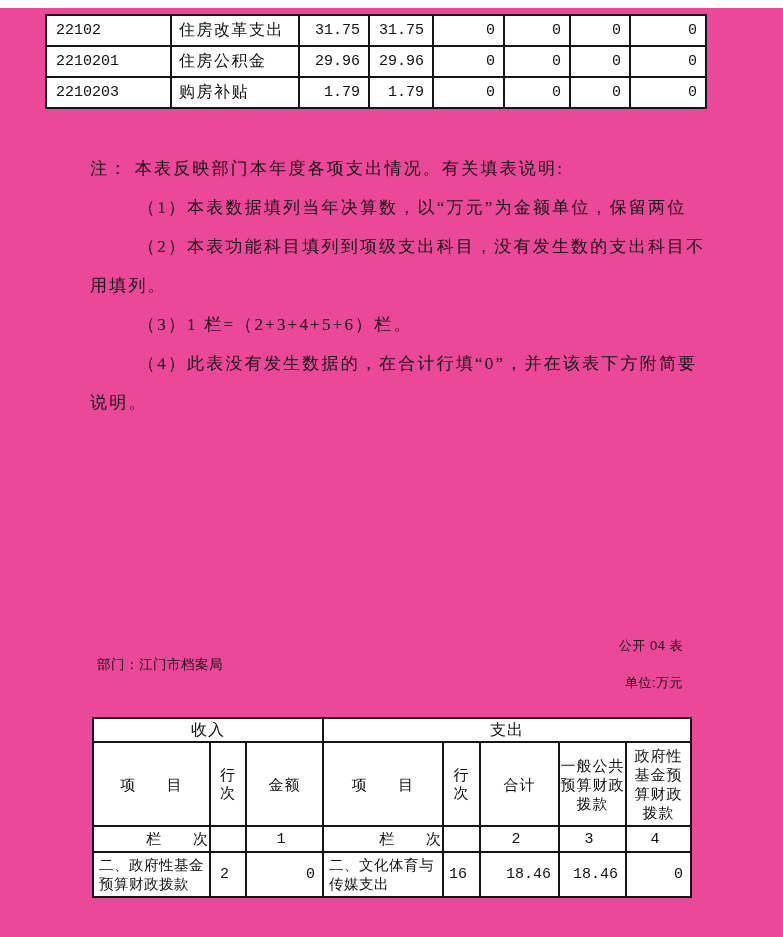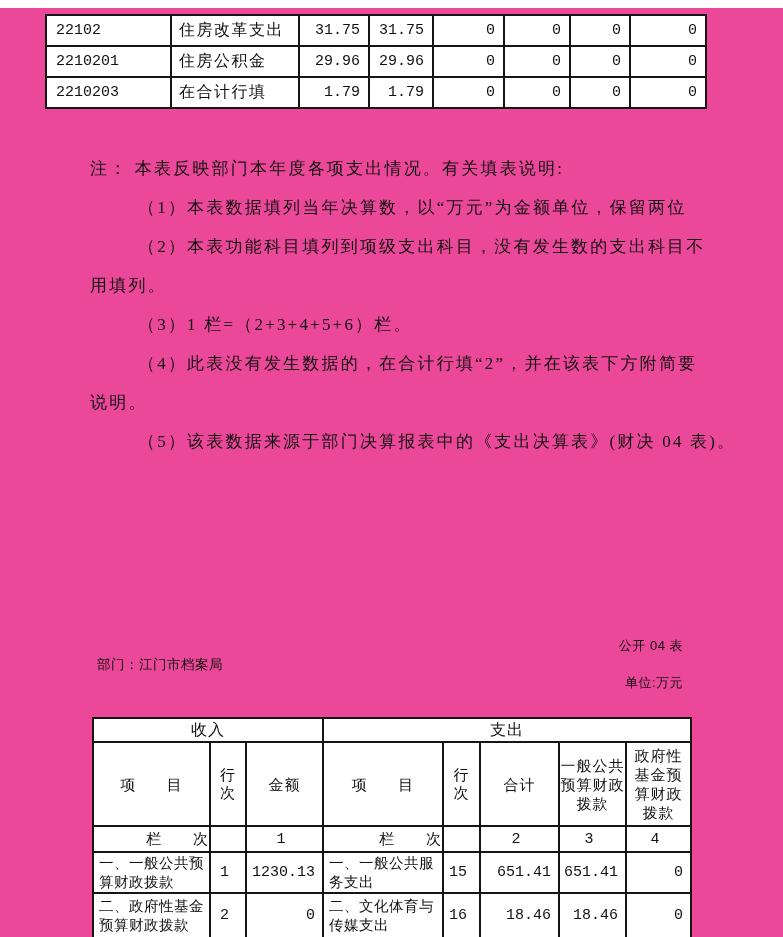--- a/index.html
+++ b/index.html
@@ -82,40 +82,39 @@
       <td class="cell-cjk">住房公积金</td>
       <td class="cell-num">29.96</td>
       <td class="cell-num">29.96</td>
       <td class="cell-num">0</td>
       <td class="cell-num">0</td>
       <td class="cell-num">0</td>
       <td class="cell-num">0</td>
     </tr>
     <tr>
       <td class="cell-code">2210203</td>
-      <td class="cell-cjk">在合计行填</td>
+      <td class="cell-cjk">购房补贴</td>
       <td class="cell-num">1.79</td>
       <td class="cell-num">1.79</td>
       <td class="cell-num">0</td>
       <td class="cell-num">0</td>
       <td class="cell-num">0</td>
       <td class="cell-num">0</td>
     </tr>
   </tbody>
     </table>
 
   <div class="notes">
     <div class="note-line">注： 本表反映部门本年度各项支出情况。有关填表说明:</div>
     <div class="note-line indent">（1）本表数据填列当年决算数，以“万元”为金额单位，保留两位</div>
     <div class="note-line indent">（2）本表功能科目填列到项级支出科目，没有发生数的支出科目不</div>
     <div class="note-line">用填列。</div>
     <div class="note-line indent">（3）1 栏=（2+3+4+5+6）栏。</div>
-    <div class="note-line indent">（4）此表没有发生数据的，在合计行填“2”，并在该表下方附简要</div>
+    <div class="note-line indent">（4）此表没有发生数据的，在合计行填“0”，并在该表下方附简要</div>
     <div class="note-line">说明。</div>
-    <div class="note-line indent">（5）该表数据来源于部门决算报表中的《支出决算表》(财决 04 表)。</div>
   </div>
 
   <div class="form-code">公开 04 表</div>
   <div class="department">部门：江门市档案局</div>
   <div class="unit-note">单位:万元</div>
 
   <table class="t-main">
     <colgroup>
       <col style="width:117px">
         <col style="width:36px">
@@ -144,30 +143,20 @@
     <tr class="r-lanci">
       <td class="wsp">栏 次</td>
       <td></td>
       <td class="num" style="text-align:center">1</td>
       <td class="wsp">栏 次</td>
       <td></td>
       <td class="num" style="text-align:center">2</td>
       <td class="num" style="text-align:center">3</td>
       <td class="num" style="text-align:center">4</td>
     </tr>
-    <tr class="r-data1">
-      <td class="item">一、一般公共预算财政拨款</td>
-      <td class="num" style="text-align:center">1</td>
-      <td class="num">1230.13</td>
-      <td class="item">一、一般公共服务支出</td>
-      <td class="num" style="text-align:center">15</td>
-      <td class="num">651.41</td>
-      <td class="num">651.41</td>
-      <td class="num">0</td>
-    </tr>
     <tr class="r-data2">
       <td class="item">二、政府性基金预算财政拨款</td>
       <td class="num" style="text-align:center">2</td>
       <td class="num">0</td>
       <td class="item">二、文化体育与传媒支出</td>
       <td class="num" style="text-align:center">16</td>
       <td class="num">18.46</td>
       <td class="num">18.46</td>
       <td class="num">0</td>
     </tr>

